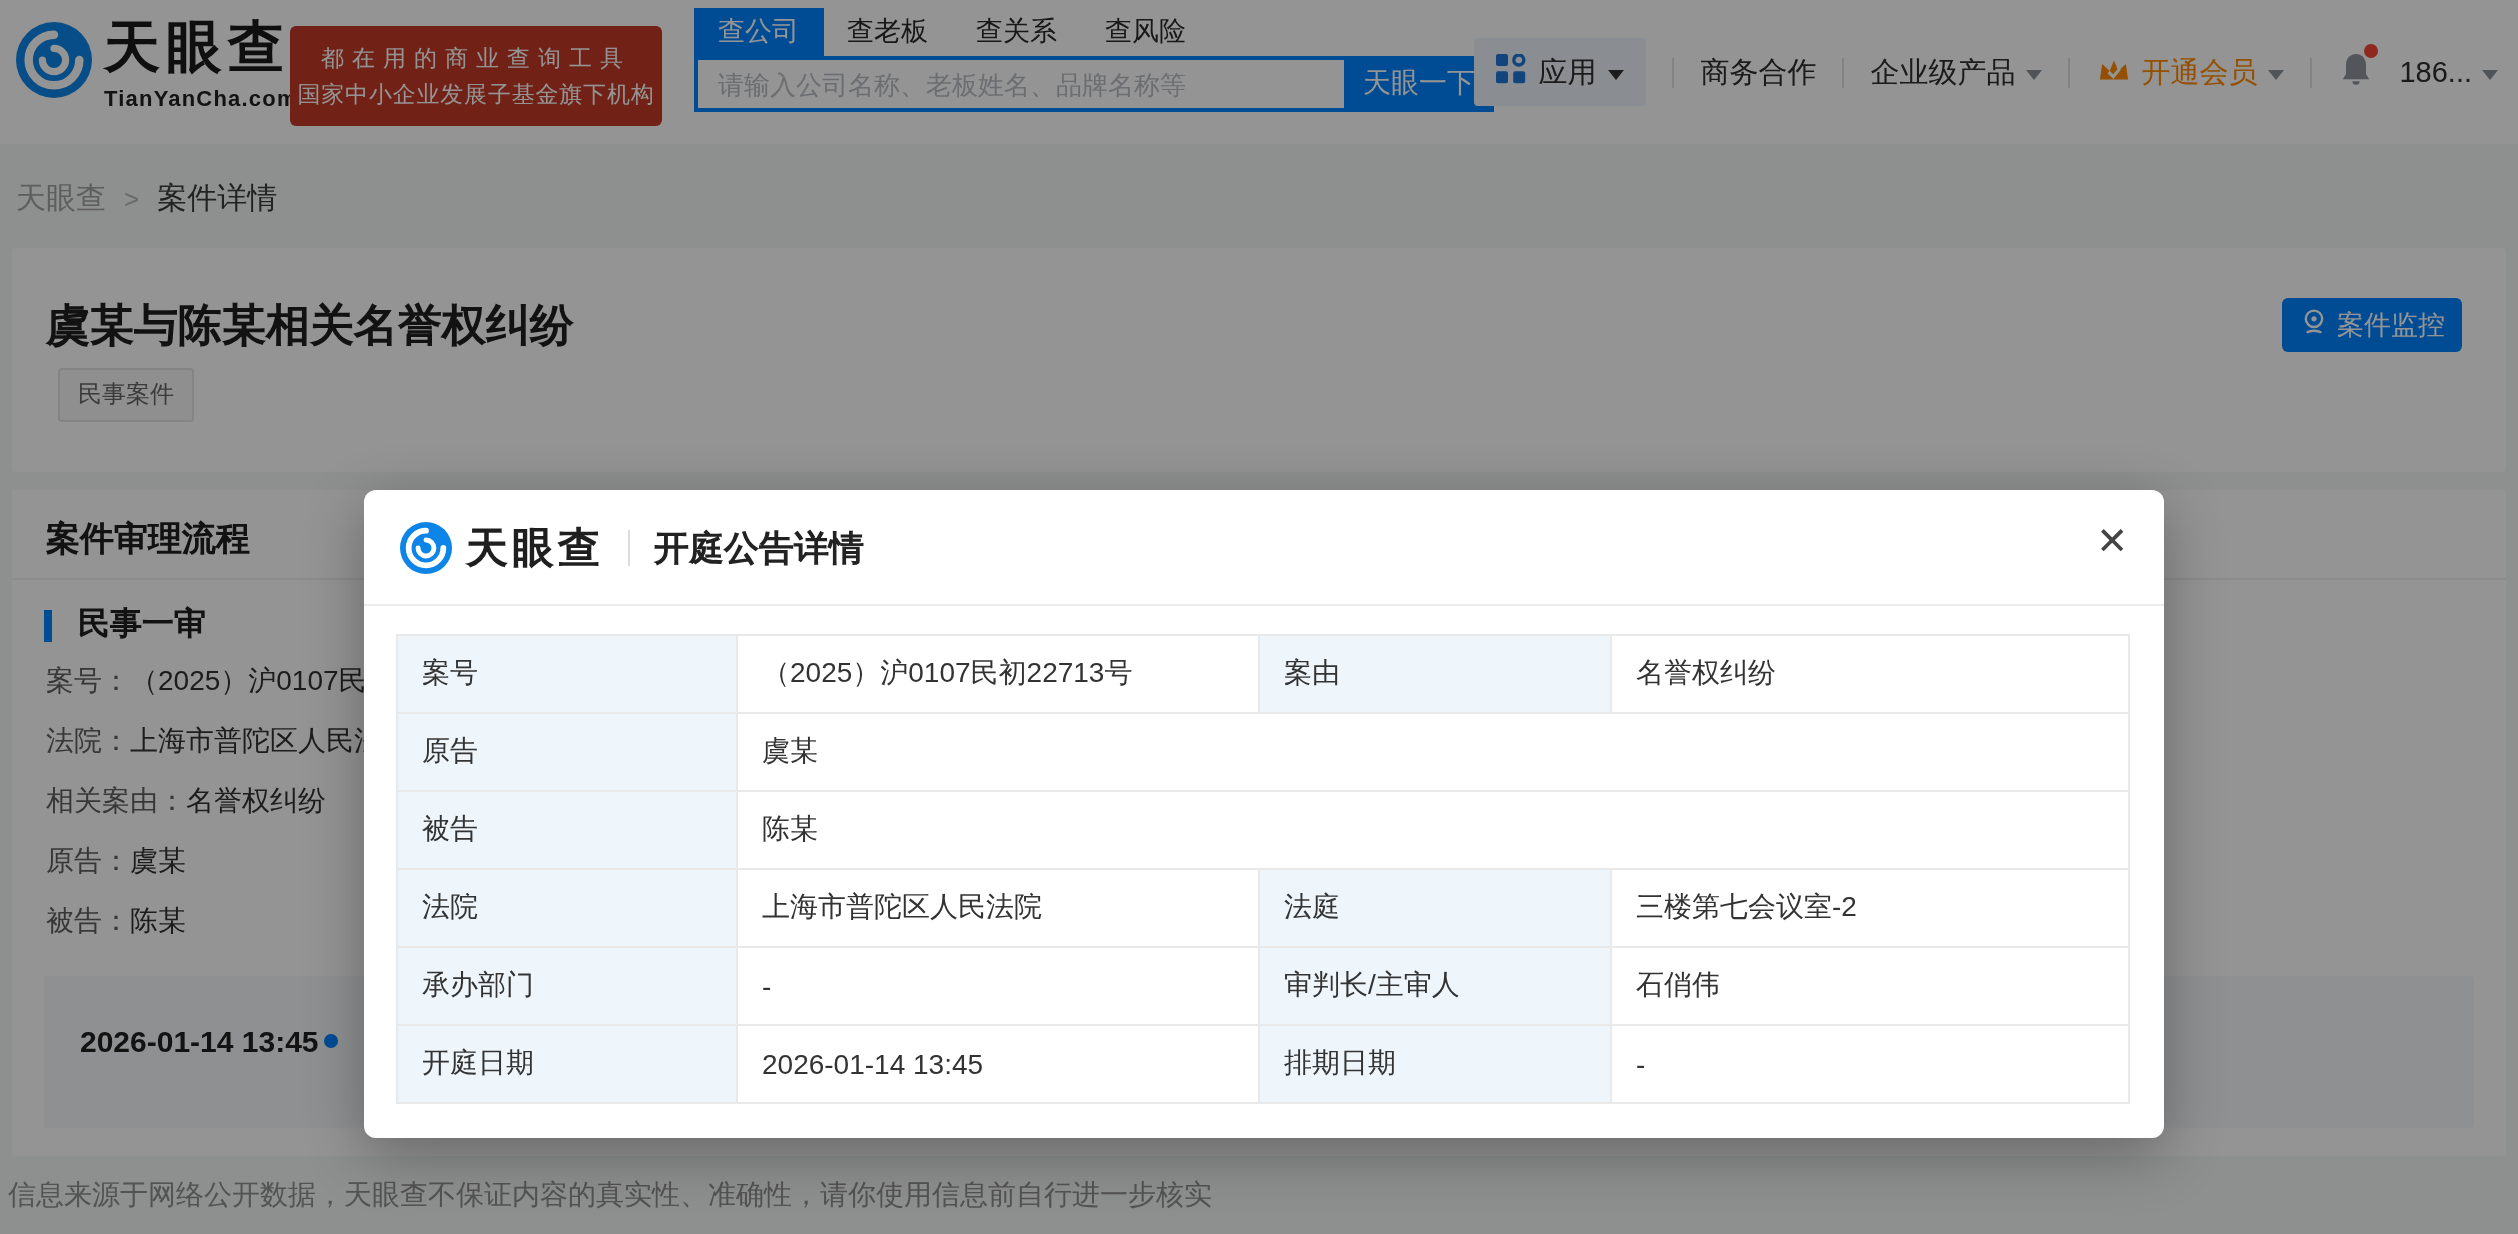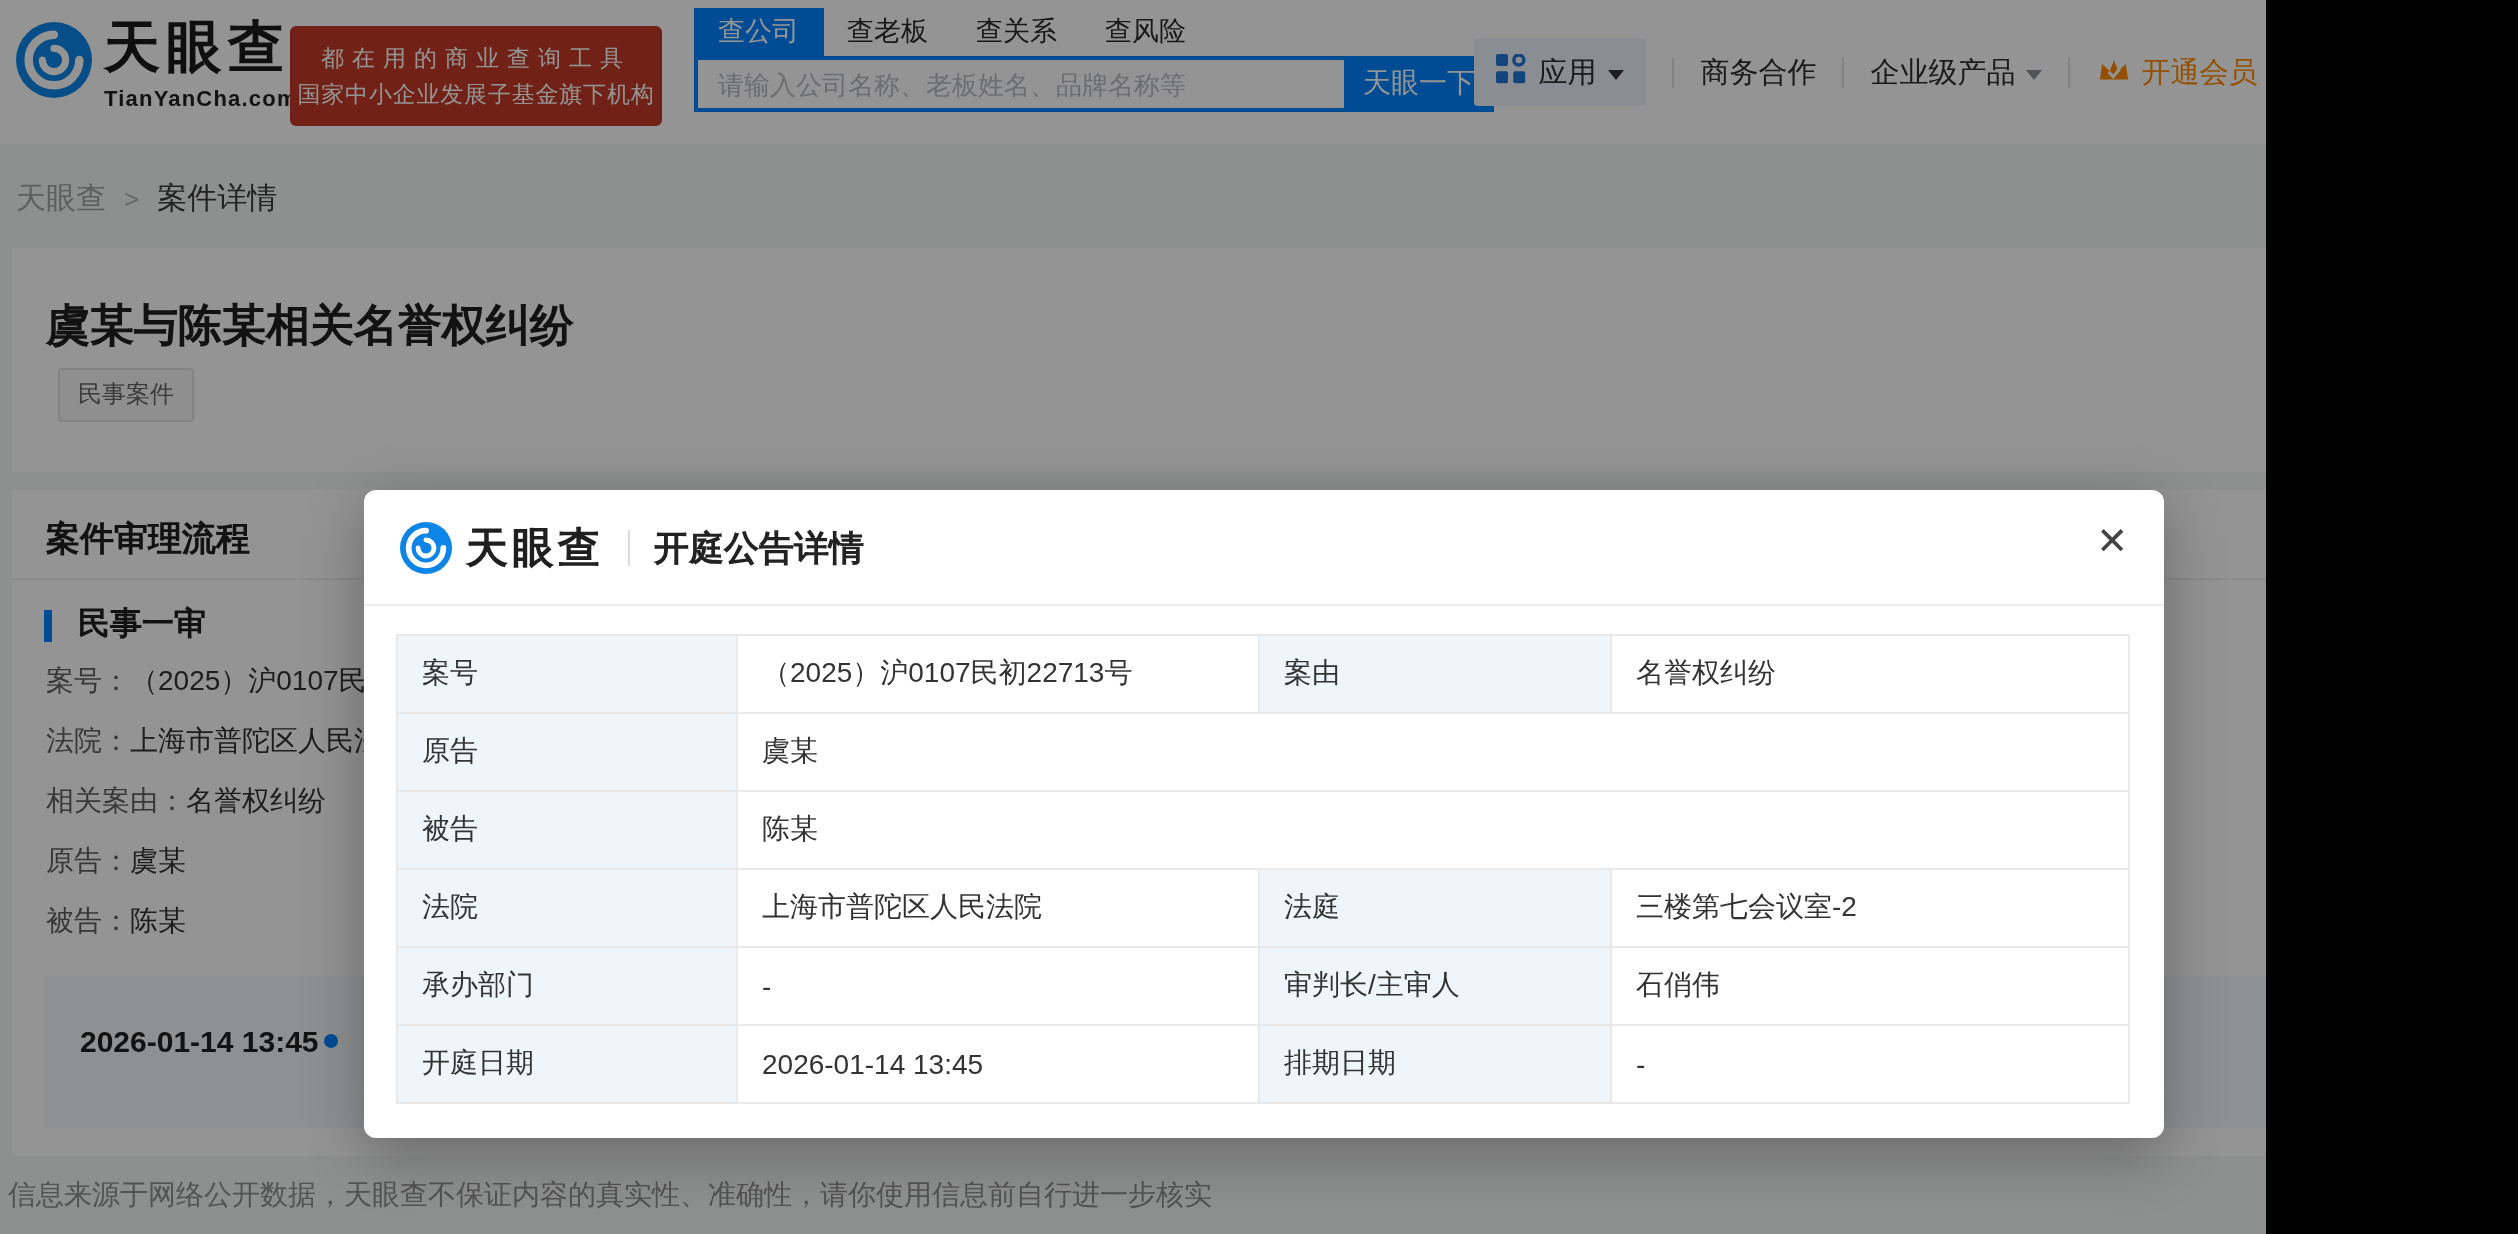--- a/index.html
+++ b/index.html
@@ -1,16 +1,16 @@
 <!DOCTYPE html>
 <html><head>
 <meta charset="utf-8">
 <style>
   html,body{margin:0;padding:0;background:#000;}
-  .canvas{position:relative;width:2266px;height:1234px;overflow:hidden;}
+  .canvas{position:relative;width:2518px;height:1234px;overflow:hidden;}
   .stage{position:absolute;left:0;top:0;width:1259px;height:617px;background:#f5f6f7;
          transform:scale(2);transform-origin:0 0;
          font-family:"Liberation Sans","DejaVu Sans",sans-serif;color:#333;}
   
   .topbar{position:absolute;left:0;top:0;width:1259px;height:72px;background:#ffffff;}
   .logo-group{position:absolute;left:8px;top:8px;display:flex;align-items:flex-start;}
   .logo-icon{display:inline-block;width:38px;height:38px;margin-top:3px;}
   .brand-col{margin-left:6px;}
   .brand-name{font-size:28px;font-weight:bold;color:#1a1a1a;letter-spacing:3px;line-height:32px;}
   .brand-domain{font-size:11px;font-weight:bold;color:#222;letter-spacing:.6px;margin-top:3px;}

